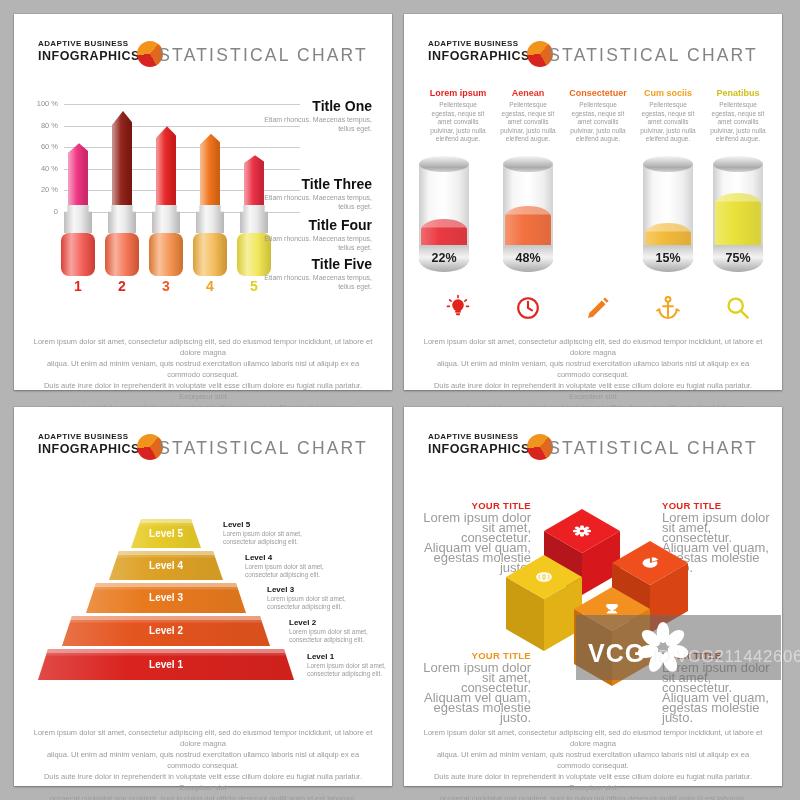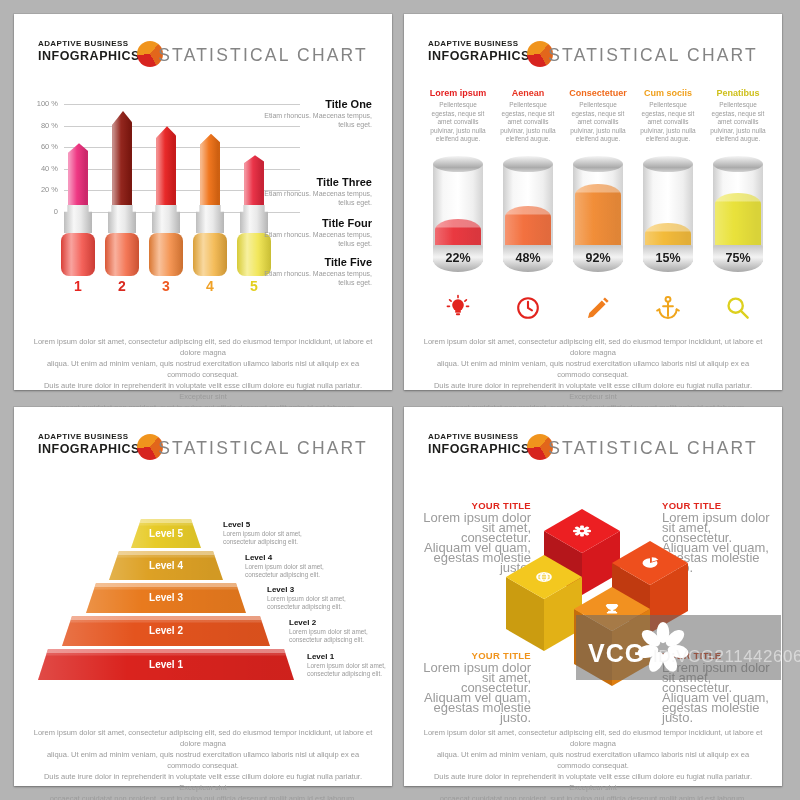--- a/index.html
+++ b/index.html
@@ -20,21 +20,21 @@
   .lip-stick{position:absolute;width:20px;bottom:178px;
     background-image:linear-gradient(90deg,rgba(255,255,255,.5) 6%,rgba(255,255,255,.05) 45%,rgba(0,0,0,.14) 88%);
     clip-path:polygon(0 14%,55% 0,100% 11%,100% 100%,0 100%);}
   .lip-collar{position:absolute;top:191px;width:28px;height:28px;
     background:linear-gradient(90deg,#bdbdbd,#f7f7f7 35%,#e9e9e9 60%,#b5b5b5);
     clip-path:polygon(12% 0,88% 0,88% 24%,100% 24%,100% 100%,0 100%,0 24%,12% 24%);}
   .lip-base{position:absolute;top:219px;width:34px;height:43px;border-radius:8px;
     background-image:linear-gradient(90deg,rgba(0,0,0,.10),rgba(255,255,255,.5) 30%,rgba(255,255,255,.15) 62%,rgba(0,0,0,.16));}
   .lip-num{position:absolute;top:264px;width:34px;text-align:center;font-size:14px;font-weight:bold;}
   .legend-item{position:absolute;right:20px;width:150px;text-align:right;}
-  .legend-item .lt{font-size:11px;font-weight:bold;color:#101010;}
+  .legend-item .lt{font-size:14px;font-weight:bold;color:#101010;}
   .legend-item .ld{display:inline-block;width:112px;font-size:7px;line-height:9px;color:#9b9b9b;margin-top:1px;}
   
   .col{position:absolute;top:74px;width:72px;text-align:center;}
   .col .ct{font-size:9px;font-weight:bold;}
   .col .cd{font-size:6.5px;color:#9b9b9b;line-height:8.5px;margin-top:3px;padding:0 5px;}
   .cyl{position:absolute;top:142px;width:50px;height:120px;}
   .cyl-glass{position:absolute;top:8px;left:0;width:50px;height:98px;
     background:linear-gradient(90deg,#cdcdcd,#f7f7f7 20%,#ffffff 50%,#efefef 80%,#d2d2d2);}
   .cyl-fill{position:absolute;left:2px;width:46px;bottom:28px;
     border-radius:50% 50% 4px 4px / 11px 11px 3px 3px;
@@ -160,36 +160,30 @@
     </div>
     <div class="col" style="left:228px;">
       <div class="ct" style="color: rgb(240, 160, 28);">Cum sociis</div>
       <div class="cd">Pellentesque egestas, neque sit amet convallis pulvinar, justo nulla eleifend augue.</div>
     </div>
     <div class="col" style="left:298px;">
       <div class="ct" style="color: rgb(207, 192, 28);">Penatibus</div>
       <div class="cd">Pellentesque egestas, neque sit amet convallis pulvinar, justo nulla eleifend augue.</div>
     </div>
 
-    <div class="cyl" style="left:29px;">
+    <div class="cyl" style="left:15px;">
       <div class="cyl-glass"></div>
       <div class="cyl-fill" style="background-color: rgb(232, 35, 43); height: 29px;"></div>
       <div class="cyl-band">22%</div>
       <div class="cyl-cap"></div>
     </div>
     <div class="cyl" style="left:99px;">
       <div class="cyl-glass"></div>
       <div class="cyl-fill" style="background-color: rgb(242, 97, 42); height: 42px;"></div>
       <div class="cyl-band">48%</div>
-      <div class="cyl-cap"></div>
-    </div>
-    <div class="cyl" style="left:169px;">
-      <div class="cyl-glass"></div>
-      <div class="cyl-fill" style="background-color: rgb(240, 129, 34); height: 64px;"></div>
-      <div class="cyl-band">92%</div>
       <div class="cyl-cap"></div>
     </div>
     <div class="cyl" style="left:239px;">
       <div class="cyl-glass"></div>
       <div class="cyl-fill" style="background-color: rgb(242, 179, 36); height: 25.5px;"></div>
       <div class="cyl-band">15%</div>
       <div class="cyl-cap"></div>
     </div>
     <div class="cyl" style="left:309px;">
       <div class="cyl-glass"></div>

